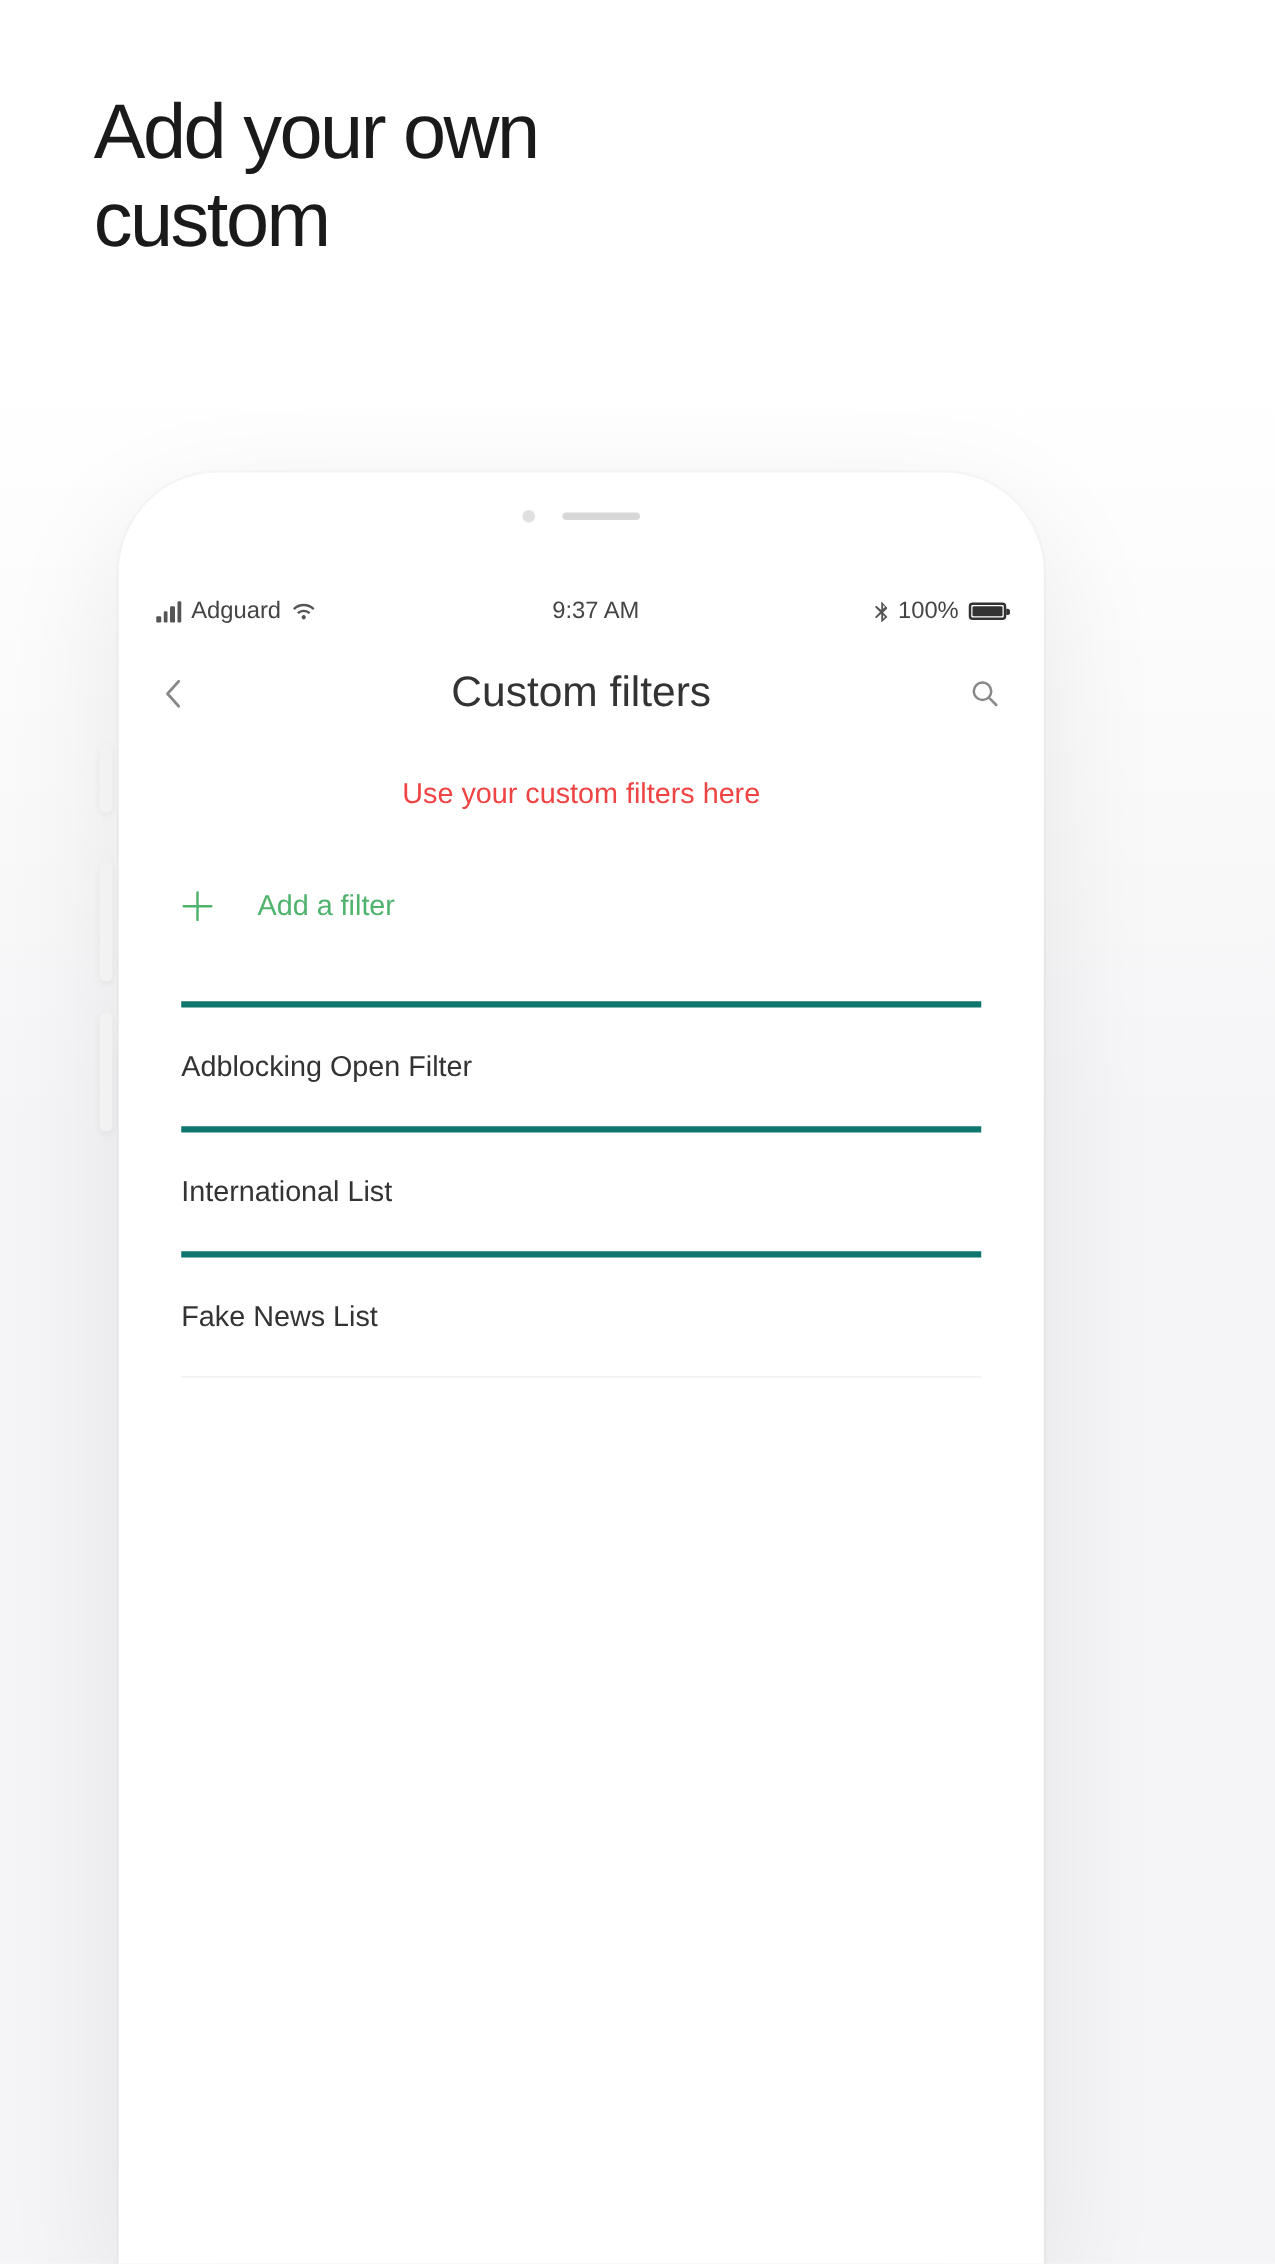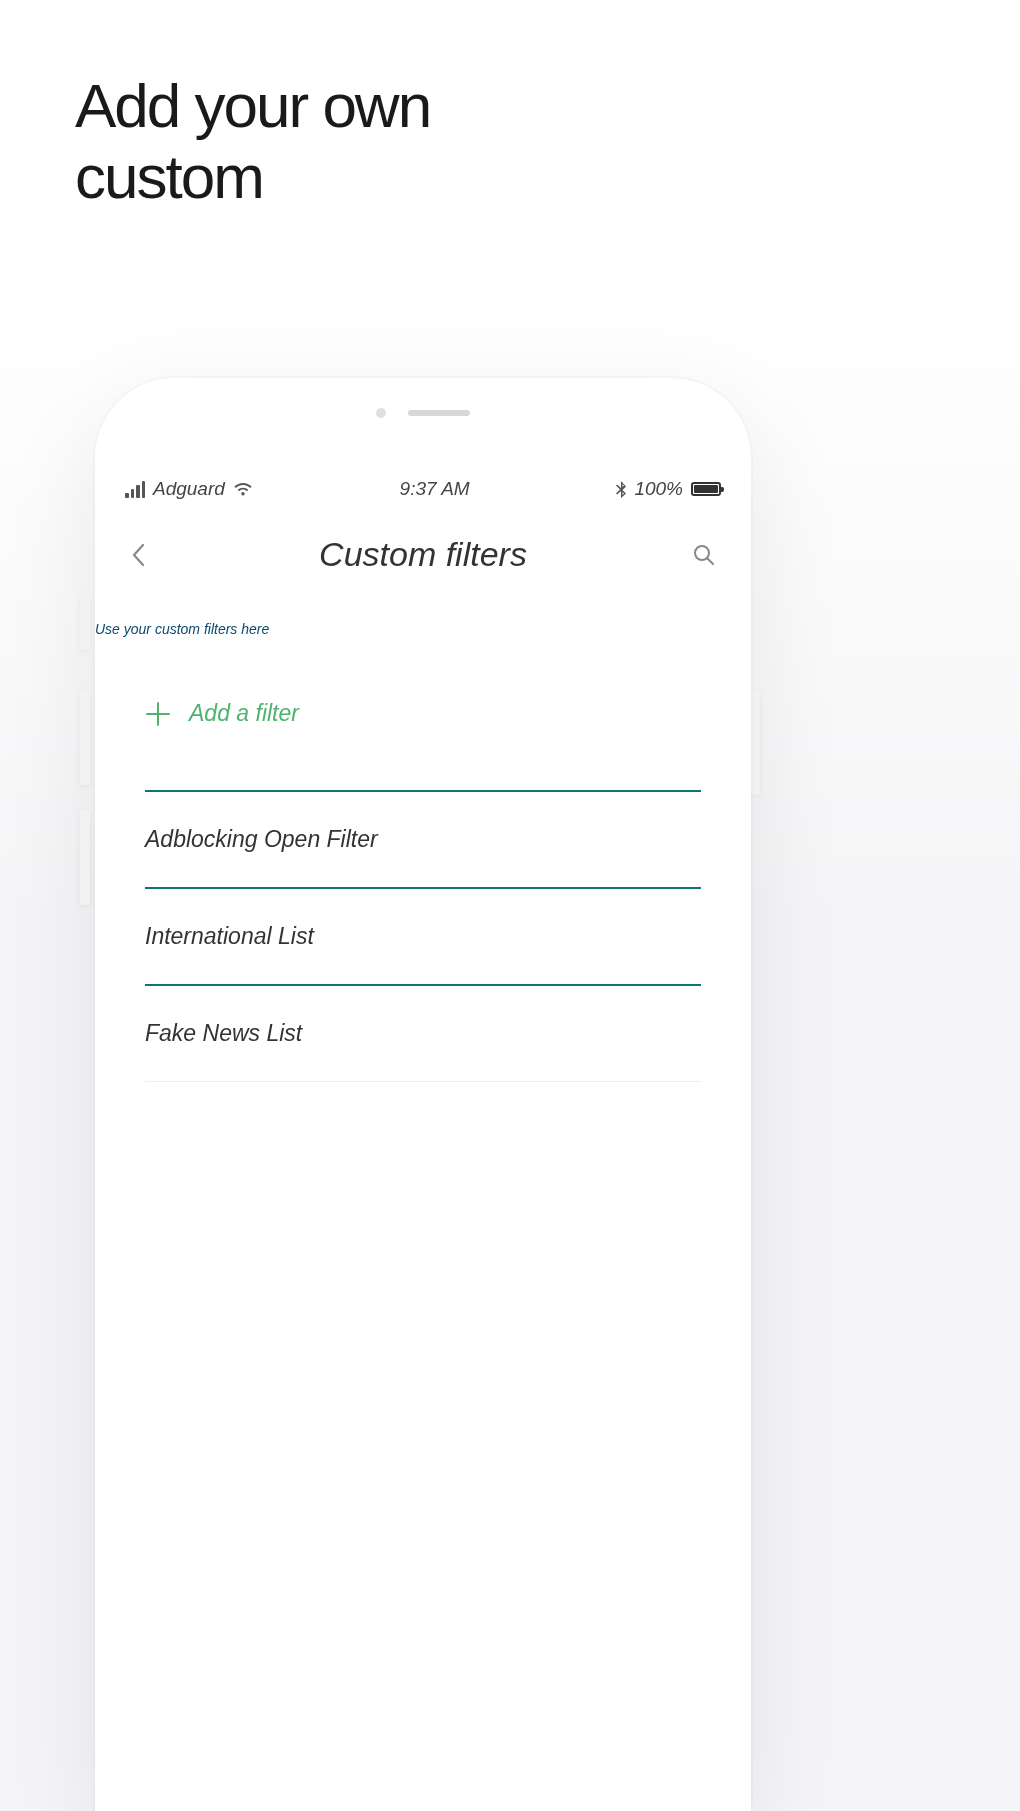--- a/index.html
+++ b/index.html
@@ -26,26 +26,25 @@
       top: 300px;
       left: 0;
       right: 0;
       bottom: 0;
       background: linear-gradient(180deg, #ffffff 0%, #f5f5f7 40%);
     }
     .phone-frame {
       position: absolute;
       top: 378px;
       left: 95px;
-      width: 656px;
+      width: 740px;
       height: 1433px;
       background: #ffffff;
       border-radius: 80px 80px 0 0;
       box-shadow: 0 30px 100px rgba(0,0,0,0.08), 0 0 0 2px rgba(0,0,0,0.02);
-      font-style: italic;
     }
     .phone-notch-area {
       position: relative;
       height: 70px;
       display: flex;
       align-items: center;
       justify-content: center;
       gap: 22px;
     }
     .camera-dot {
@@ -111,42 +110,42 @@
     .nav-title {
       font-size: 34px;
       font-weight: 500;
       color: #333;
       text-align: center;
       flex: 1;
     }
     .back-chevron { width: 26px; display: flex; justify-content: flex-start; }
     .search-btn { width: 26px; display: flex; justify-content: flex-end; }
     .subtitle {
-      text-align: left;
-      color: #0c4a6e;
-      font-size: 14px;
+      text-align: center;
+      color: #ef4444;
+      font-size: 23px;
       padding: 22px 0 35px 0;
     }
     .add-row {
       display: flex;
       align-items: center;
-      gap: 18px;
+      gap: 35px;
       padding: 28px 50px;
       color: #4fb36e;
       font-size: 23px;
       font-weight: 400;
       cursor: pointer;
     }
     .plus-icon svg { display: block; }
     .list-section {
       margin: 35px 50px 0 50px;
     }
     .filter-item {
       padding: 34px 0;
-      border-top: 2px solid #0f766e;
+      border-top: 5px solid #0f766e;
       font-size: 23px;
       color: #333;
       font-weight: 500;
       cursor: pointer;
     }
     .filter-item:last-child {
       border-bottom: 1px solid #eeeeee;
     }
     .side-btn {
       position: absolute;

